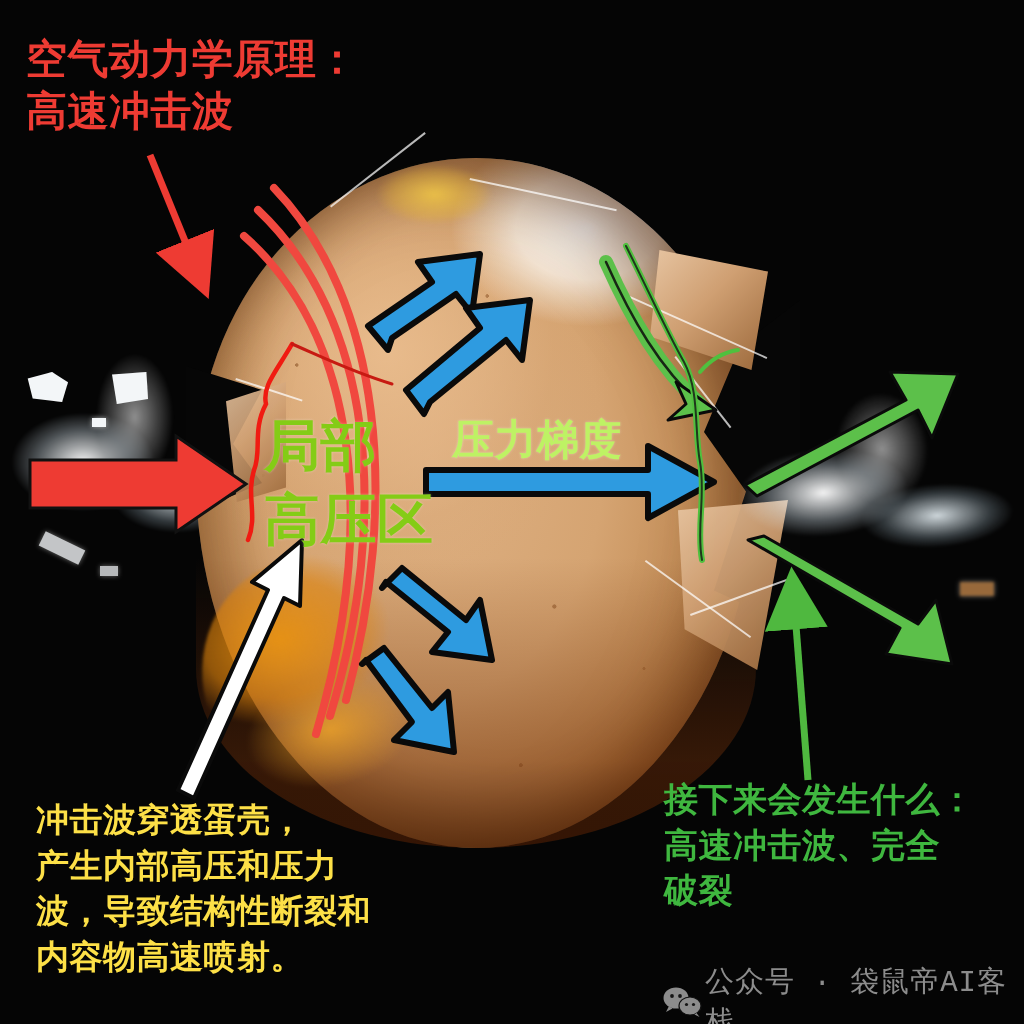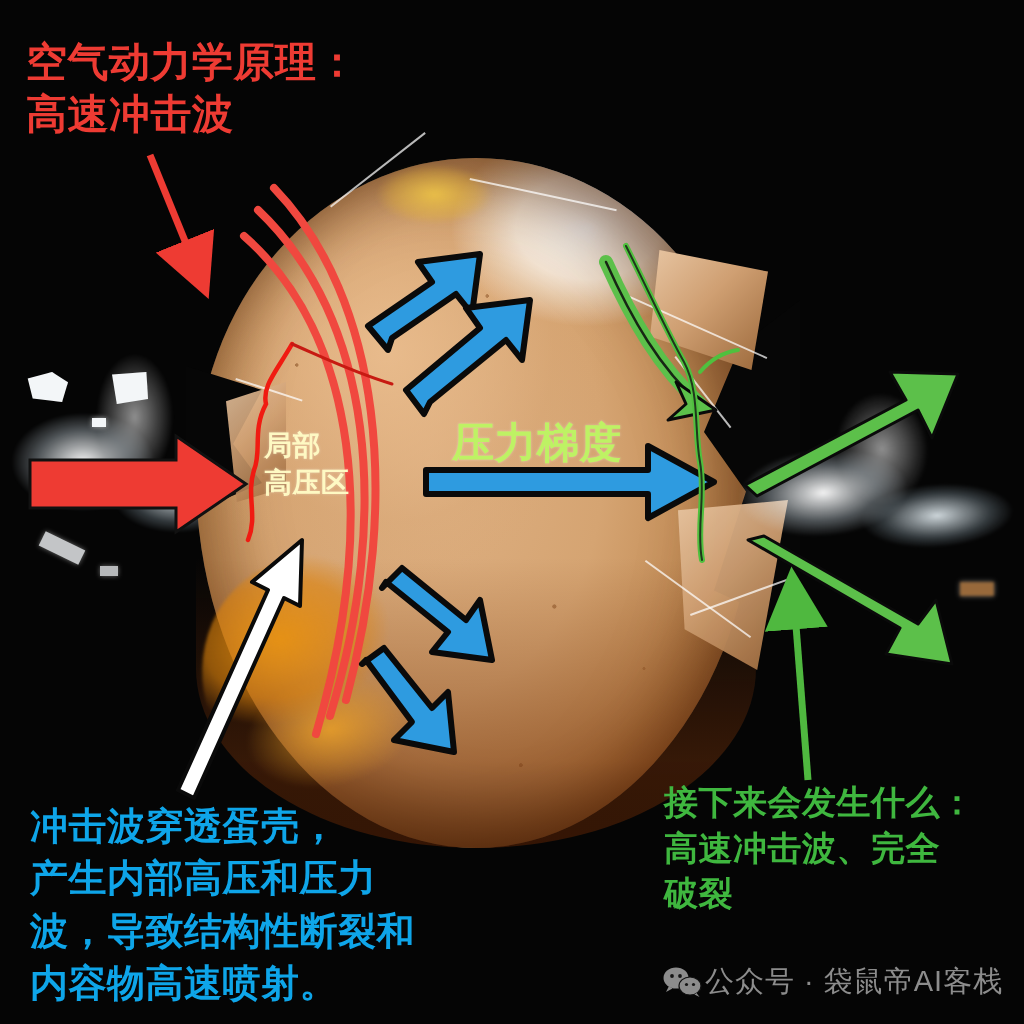--- a/index.html
+++ b/index.html
@@ -5,21 +5,21 @@
   html, body {
     margin: 0; padding: 0;
     background: #000;
     width: 1024px; height: 1024px;
     overflow: hidden;
   }
   #stage {
     position: relative;
     width: 1024px; height: 1024px;
     background: #050505;
-    font-family: Liberation Sans, sans-serif;
+    font-family: Liberation Mono, monospace;
     overflow: hidden;
   }
 
   
   .photo-layer { position: absolute; inset: 0; }
 
   .egg {
     position: absolute;
     left: 196px; top: 158px;
     width: 560px; height: 690px;
@@ -108,32 +108,32 @@
 
   
   .txt { position: absolute; white-space: pre-line; font-weight: 700; letter-spacing: .5px; }
 
   #title-text {
     left: 26px; top: 36px;
     color: #ee3b33;
     font-size: 41px; line-height: 1.28;
   }
   #label-high-pressure {
-    left: 264px; top: 428px;
-    color: #fef9c3; font-size: 28px; line-height: 1.32;
+    left: 264px; top: 414px;
+    color: #84cc16; font-size: 56px; line-height: 1.32;
     text-shadow: 0 0 3px rgba(255,255,255,0.35);
   }
   #label-gradient {
     left: 452px; top: 418px;
     color: #bef264; font-size: 42px; line-height: 1.2;
     text-shadow: 0 0 3px rgba(255,255,255,0.35);
   }
   #desc-text {
-    left: 30px; top: 800px;
-    color: #0ea5e9; font-size: 38px; line-height: 1.38;
+    left: 36px; top: 800px;
+    color: #fde047; font-size: 33px; line-height: 1.38;
   }
   #outcome-text {
     left: 664px; top: 780px;
     color: #3fb73f; font-size: 34px; line-height: 1.34;
   }
 
   
   #watermark {
     position: absolute; left: 662px; top: 962px;
     display: flex; align-items: center; gap: 1px;

